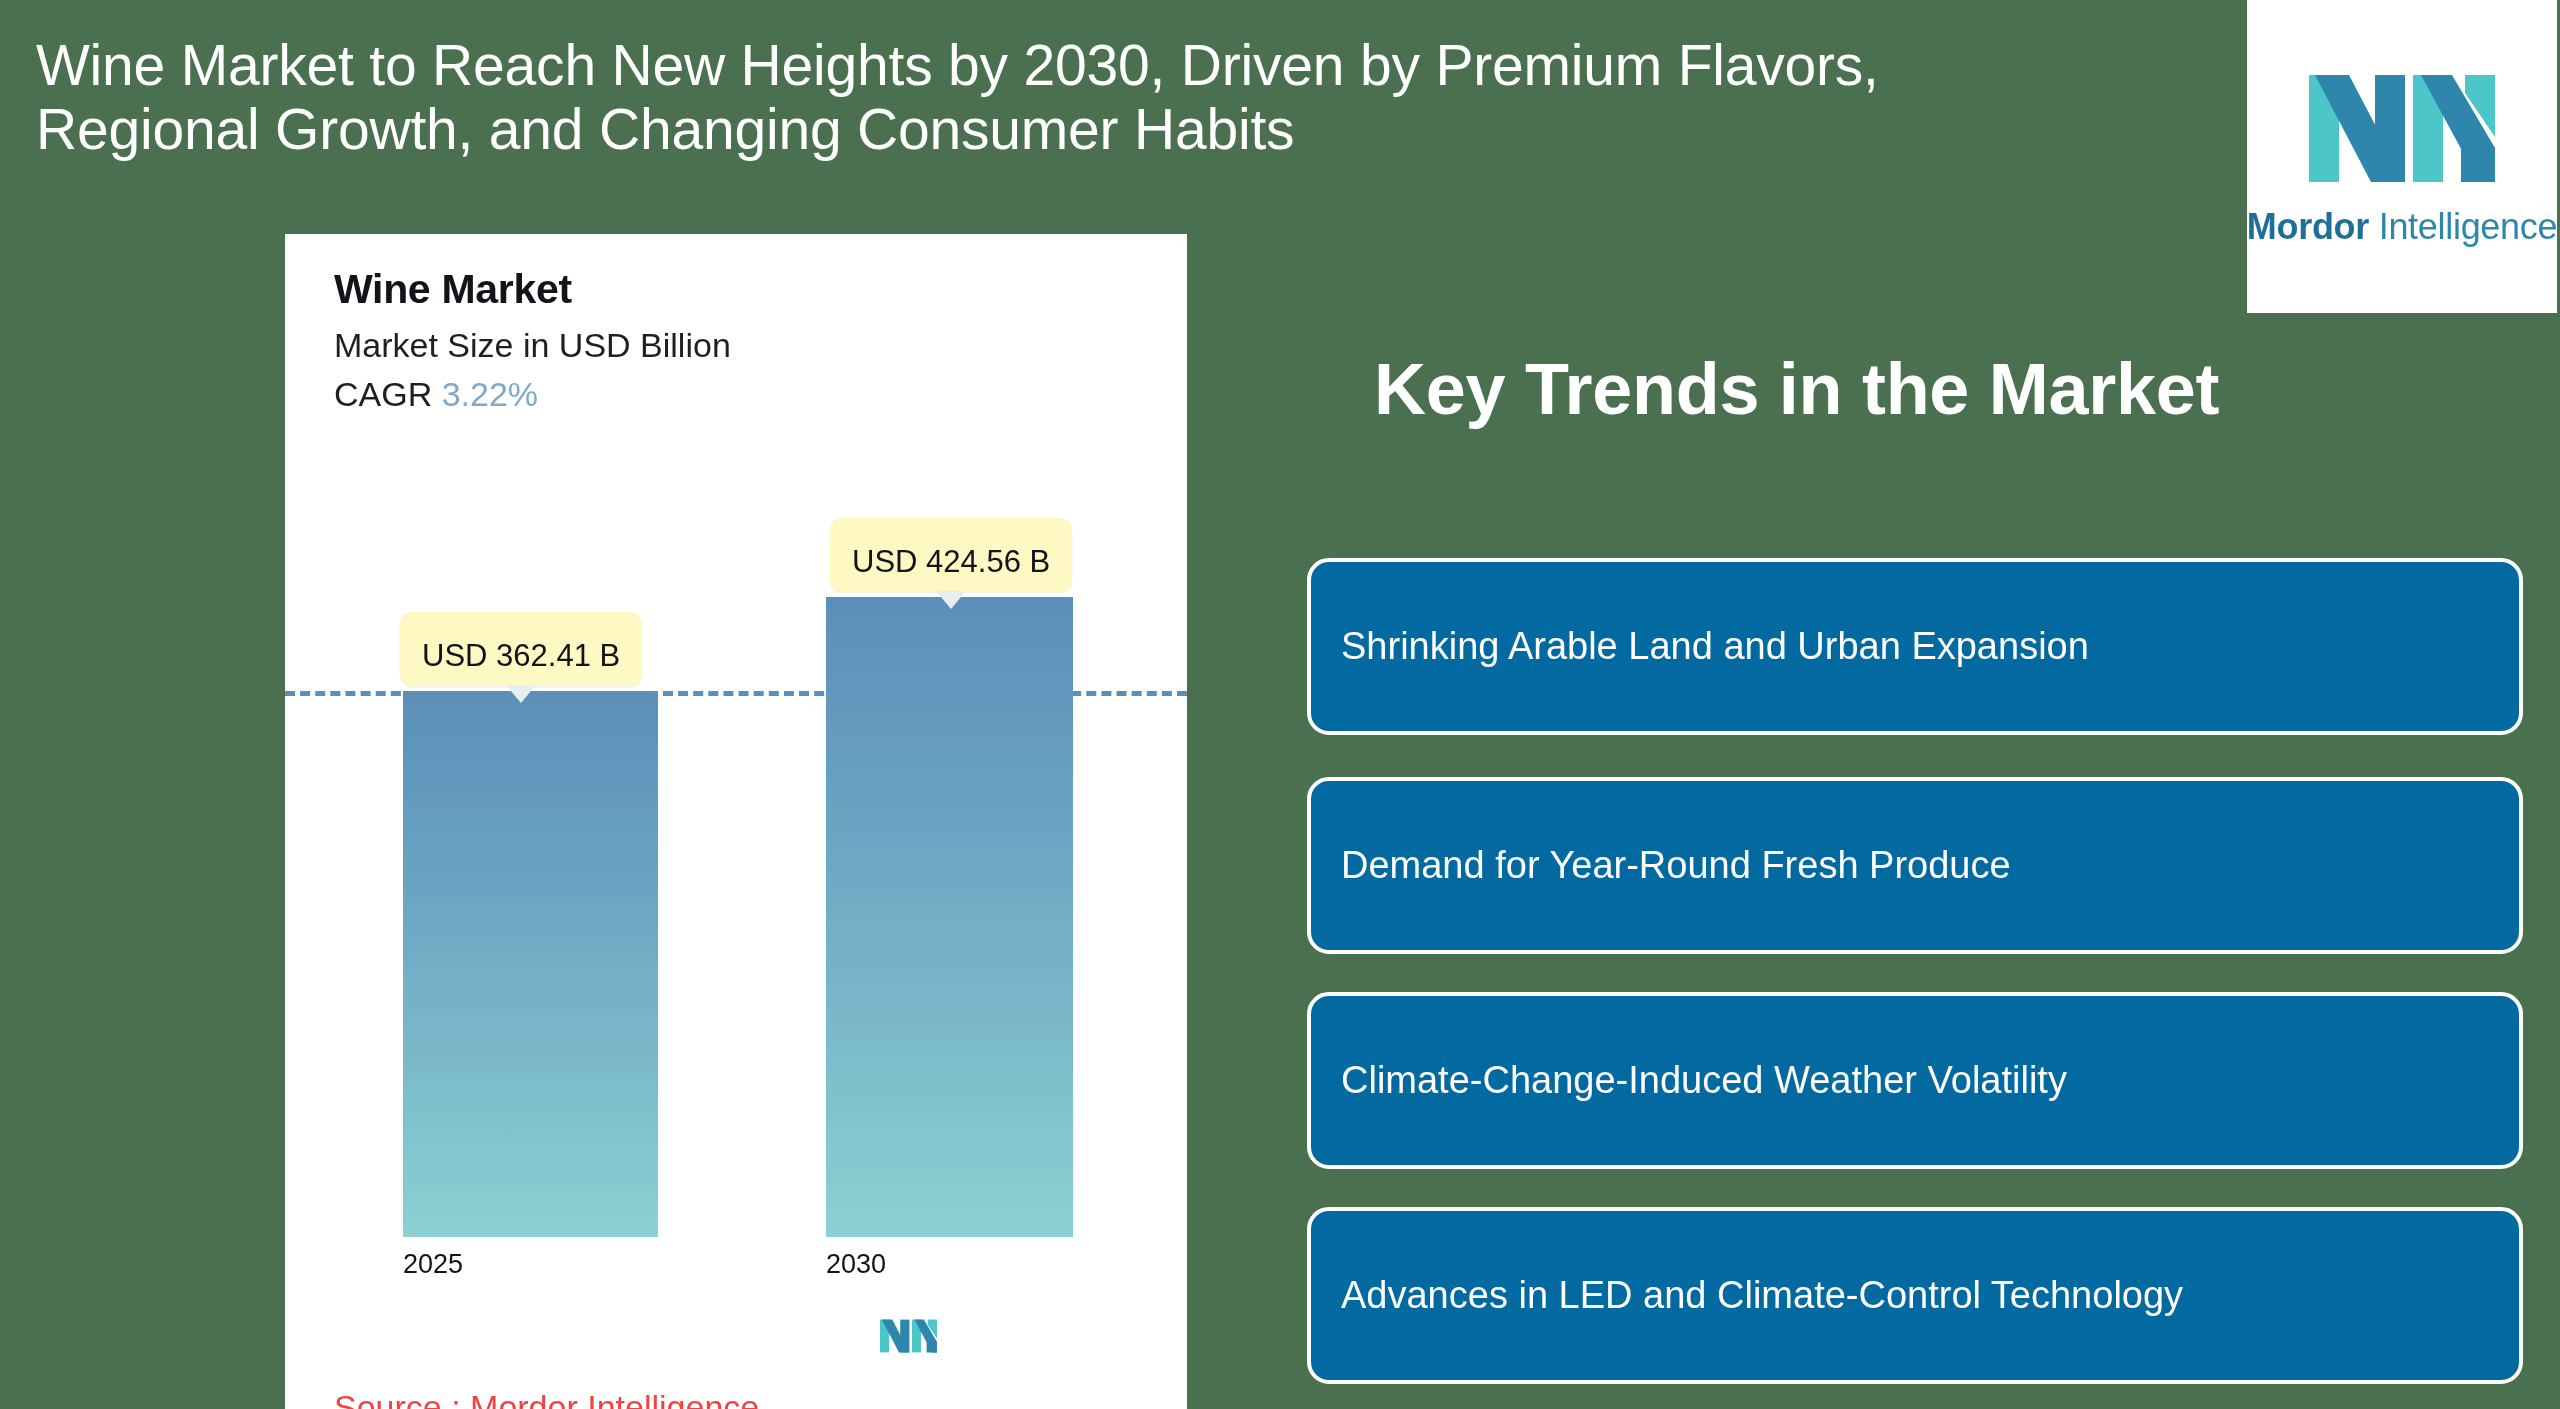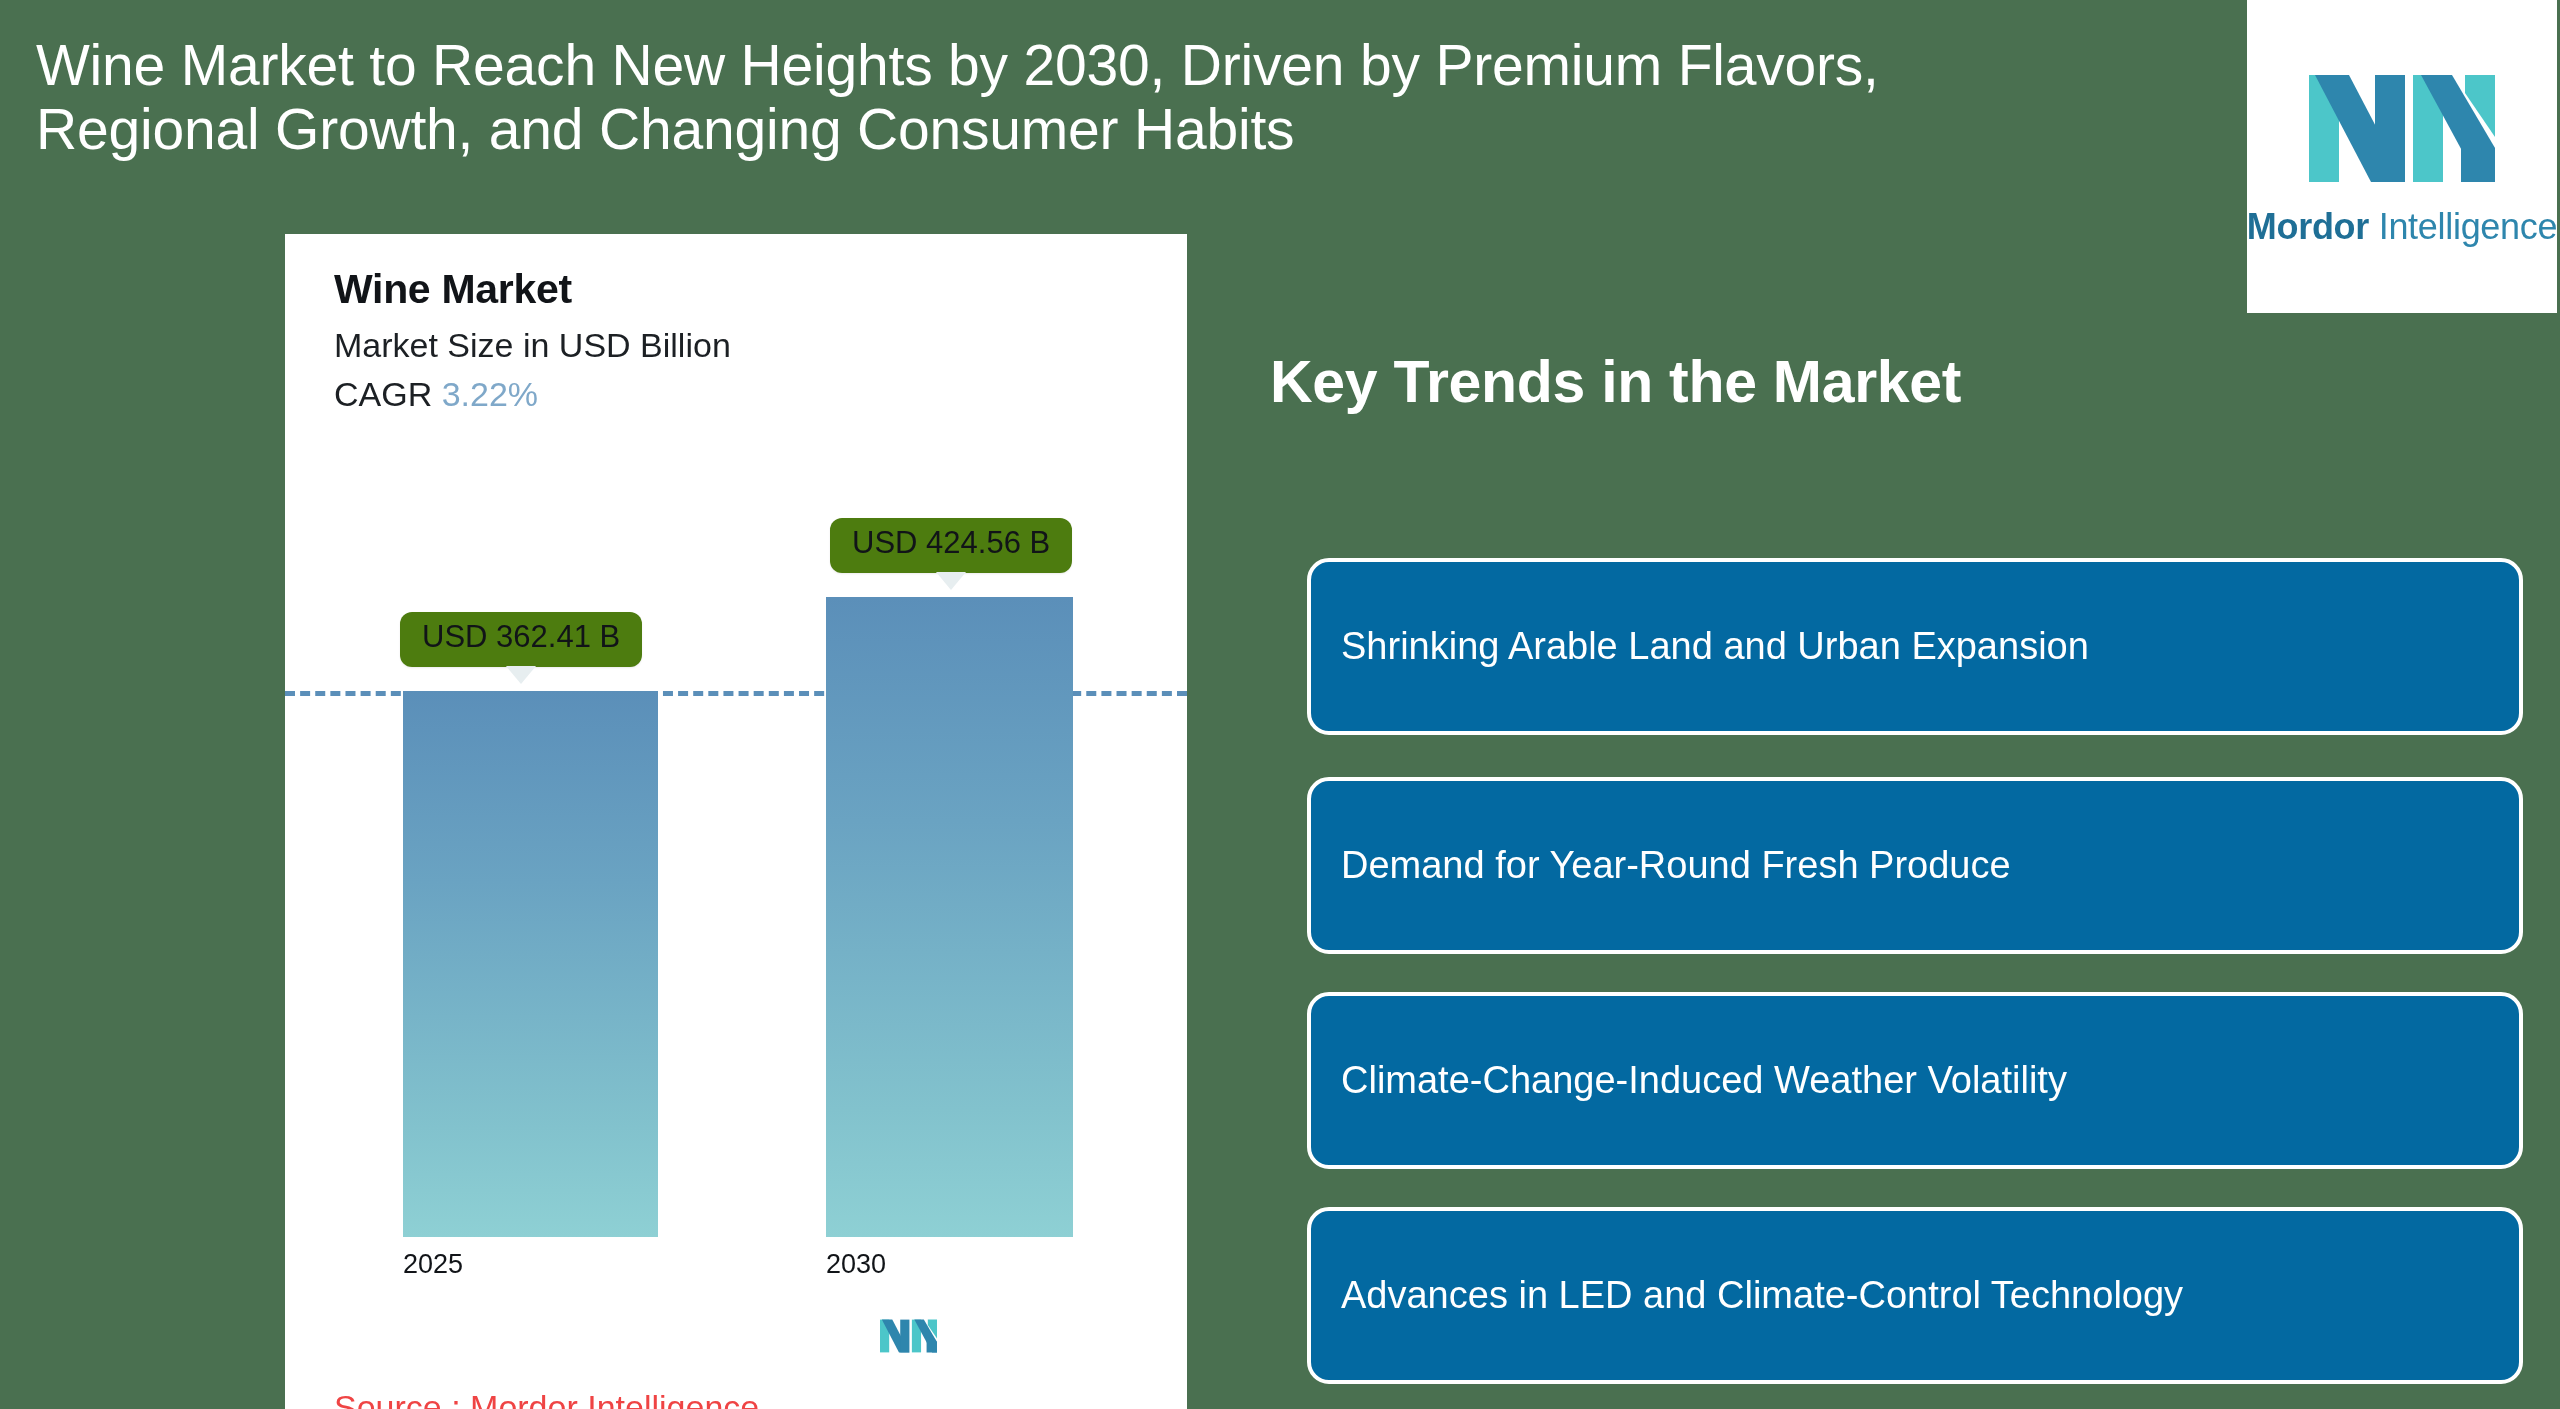--- a/index.html
+++ b/index.html
@@ -114,25 +114,25 @@
     width: 902px;
     height: 0px;
     border-top: 5px dashed #5b8fb9;
   }
   .bar {
     position: absolute;
     background-image: linear-gradient(to bottom, #5b8fb9 0%, #6aa3c2 35%, #82c2cd 80%, #8ed0d4 100%);
   }
   .tooltip {
     position: absolute;
-    background: #4d7c0f;
+    background: #fef9c3;
     border-radius: 12px;
     color: #111418;
     font-size: 31px;
-    padding: 7px 22px 12px 22px;
+    padding: 26px 22px 12px 22px;
     white-space: nowrap;
     box-shadow: 0 1px 2px rgba(0,0,0,0.08);
   }
   .tooltip .tail {
     position: absolute;
     left: 50%;
     bottom: -17px;
     margin-left: -15px;
     width: 0;
     height: 0;
@@ -158,24 +158,24 @@
     position: absolute;
     left: 595px;
     top: 1080px;
     width: 57px;
     height: 44px;
   }
 
   
   #trends-heading {
     position: absolute;
-    left: 1270px;
+    left: 1374px;
     top: 348px;
     color: #ffffff;
-    font-size: 59px;
+    font-size: 72px;
     font-weight: bold;
     letter-spacing: -0.3px;
   }
   .trend-card {
     position: absolute;
     left: 1307px;
     width: 1216px;
     background: #0369a1;
     border: 4px solid #ffffff;
     border-radius: 22px;

